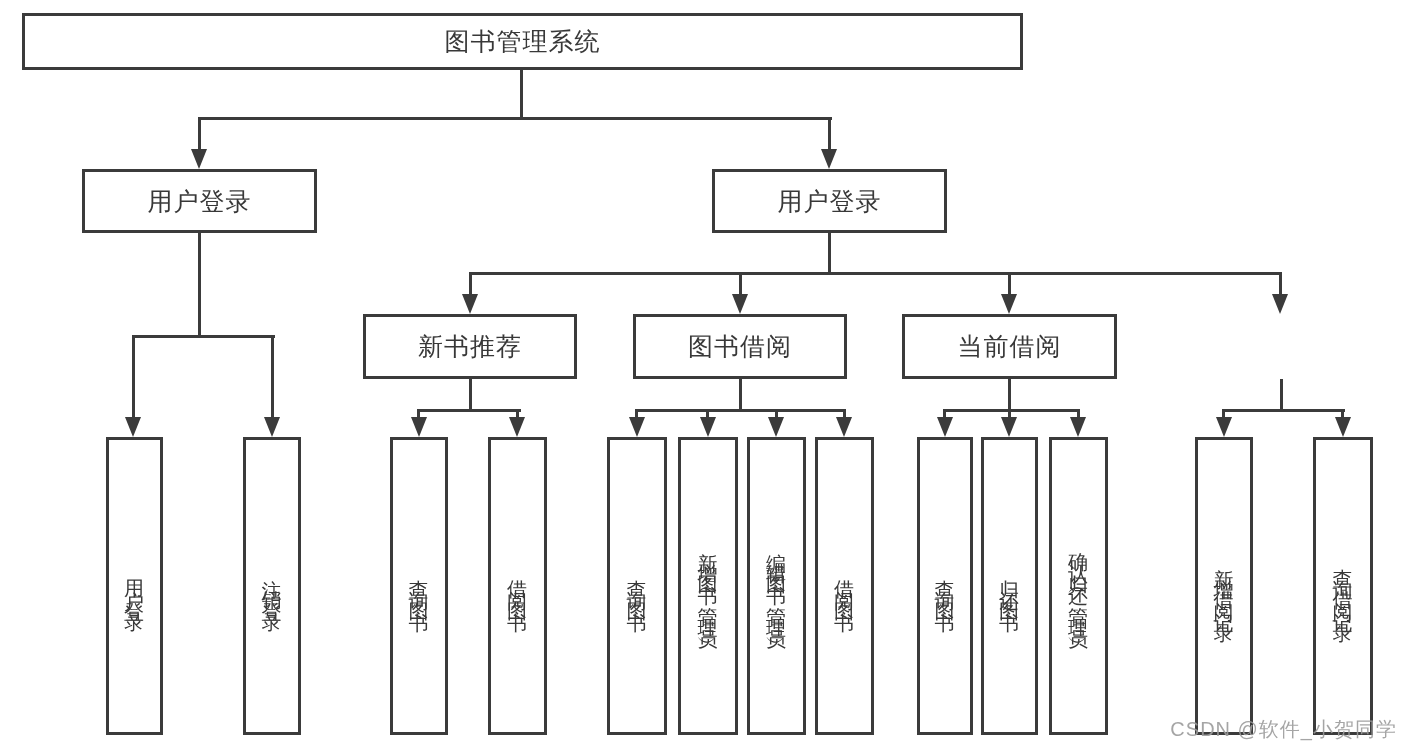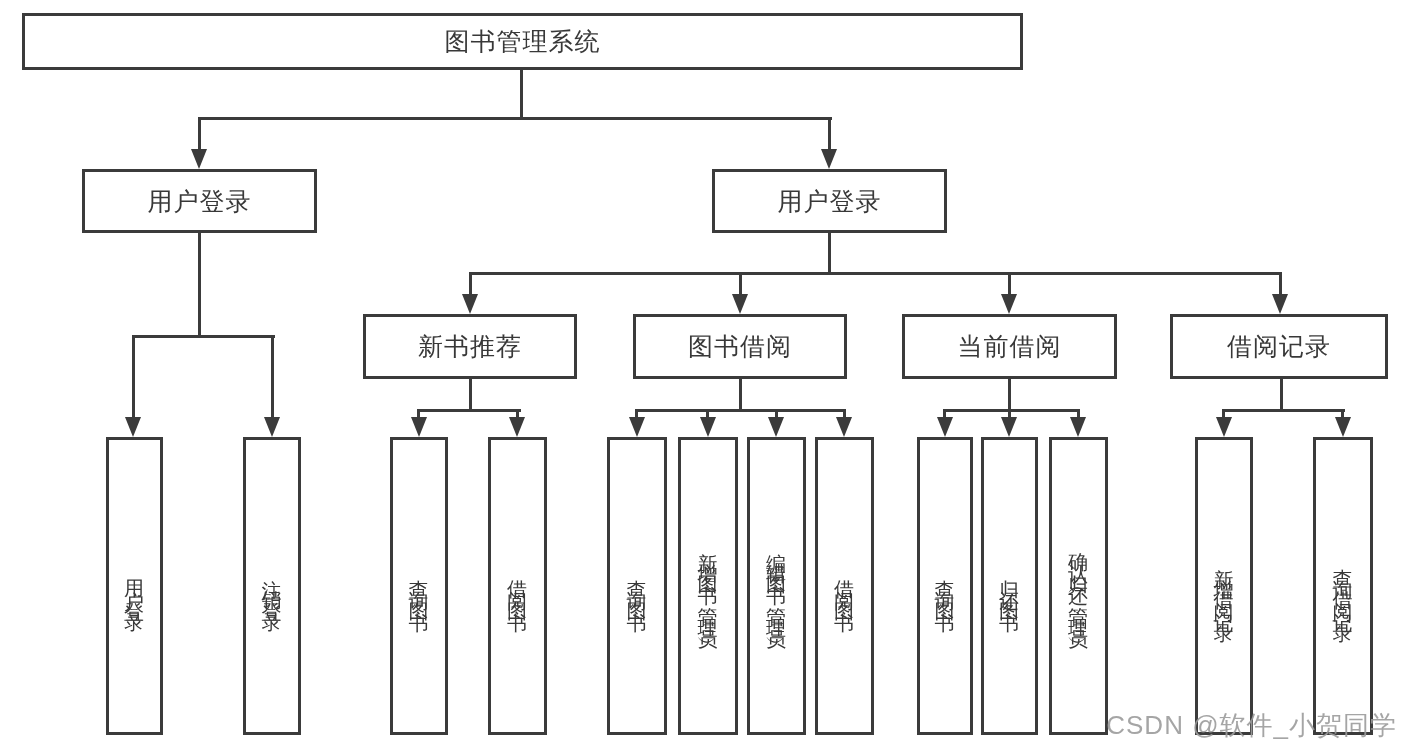--- a/index.html
+++ b/index.html
@@ -51,21 +51,21 @@
     position: absolute;
     width: 0; height: 0;
     border-left: 8px solid transparent;
     border-right: 8px solid transparent;
     border-top: 20px solid #3b3b3b;
   }
   .watermark {
     position: absolute;
     right: 8px;
     bottom: 4px;
-    font-size: 26px;
+    font-size: 20px;
     color: #9c9c9c;
     opacity: 0.9;
     z-index: 5;
     letter-spacing: 1px;
   }
 </style>
 </head>
 <body>
 
 <div class="canvas">
@@ -108,23 +108,20 @@
 
   <div class="node" style="left:633px; top:314px; width:214px; height:65px;">
     <span>图书借阅</span>
   </div>
   <div class="node" style="left:363px; top:314px; width:214px; height:65px;">
     <span>新书推荐</span>
   </div>
   <div class="node" style="left:902px; top:314px; width:215px; height:65px;">
     <span>当前借阅</span>
   </div>
-  <div class="node" style="left:1170px; top:314px; width:218px; height:65px;">
-    <span>借阅记录</span>
-  </div>
 
   <div class="vline" style="left:469px; top:379px; height:33px;"></div>
   <div class="hline" style="left:417px; top:409px; width:104px;"></div>
   <div class="vline" style="left:417px; top:409px; height:12px;"></div>
   <div class="arrow" style="left:411px; top:417px;"></div>
   <div class="vline" style="left:516px; top:409px; height:12px;"></div>
   <div class="arrow" style="left:509px; top:417px;"></div>
 
   <div class="vline" style="left:739px; top:379px; height:33px;"></div>
   <div class="hline" style="left:635px; top:409px; width:211px;"></div>

